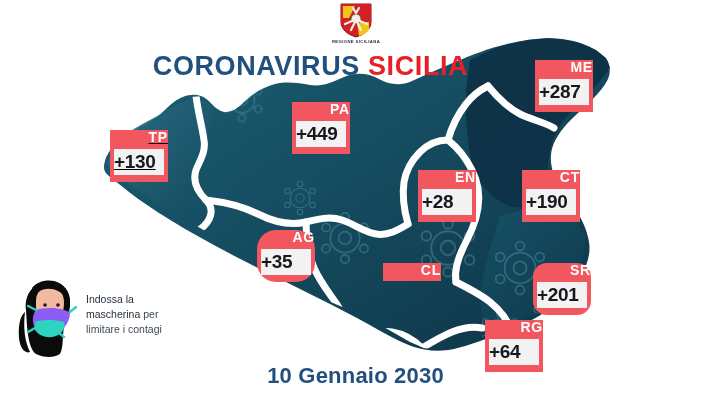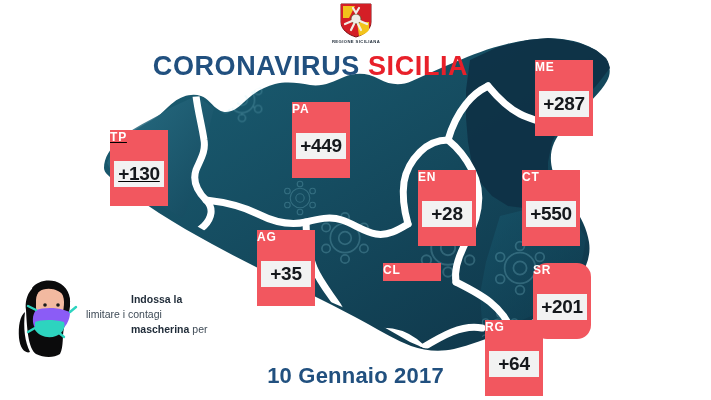--- a/index.html
+++ b/index.html
@@ -57,36 +57,35 @@
   
   .badge {
     position: absolute;
     width: 58px;
     background: #f2575f;
     padding: 0 0 3px 0;
     box-shadow: 0 0 0 0 transparent;
   }
   .badge-code {
     color: #ffffff;
-    font-size: 12px;
+    font-size: 14px;
     font-weight: bold;
     letter-spacing: 0.8px;
-    text-align: left;
+    text-align: right;
     line-height: 15px;
     height: 15px;
   }
   .badge-val {
     background: #f2f2f2;
     color: #15181c;
     font-size: 19px;
     font-weight: bold;
-    text-align: center;
     line-height: 26px;
     height: 26px;
-    margin: 16px 4px;
+    margin: 4px 4px;
     letter-spacing: -0.3px;
   }
 
   
   #mask-notice {
     position: absolute;
     left: 14px; top: 276px;
     width: 200px; height: 84px;
   }
   #mask-art {
@@ -95,21 +94,21 @@
     width: 66px; height: 84px;
   }
   #mask-text {
     position: absolute;
     left: 72px; top: 16px;
     width: 128px;
     font-size: 10.5px;
     line-height: 15px;
     color: #1f2b38;
   }
-  #mask-text .b { font-weight: bold; margin-left: 45px; }
+  #mask-text .b { font-weight: normal; }
   #mask-text .r { font-weight: normal; color: #3f4b57; }
 
   
   #date {
     position: absolute;
     left: 0; top: 363px;
     width: 711px;
     text-align: center;
     font-size: 22px;
     font-weight: bold;
@@ -348,24 +347,24 @@
     <div class="badge-val">+287</div>
   </div>
 
   <div class="badge" style="left:418px; top:170px;">
     <div class="badge-code">EN</div>
     <div class="badge-val">+28</div>
   </div>
 
   <div class="badge" style="left:522px; top:170px;">
     <div class="badge-code">CT</div>
-    <div class="badge-val">+550</div>
-  </div>
-
-  <div class="badge" style="left:257px; top:230px;">
+    <div class="badge-val">+190</div>
+  </div>
+
+  <div class="badge" style="left:257px; top:230px;border-radius:19px;">
     <div class="badge-code">AG</div>
     <div class="badge-val">+35</div>
   </div>
 
   <div class="badge" style="left:383px; top:263px;">
     <div class="badge-code">CL</div>
   </div>
 
   <div class="badge" style="left:533px; top:263px;border-radius:14px;">
     <div class="badge-code">SR</div>
@@ -390,20 +389,20 @@
                C36,60 26,58 21,52 C18,47 18,39 22,34 Z" fill="#8b5cf6"></path>
       <path d="M21,46 C26,44 38,43 50,46 C52,52 48,58 42,60
                C34,63 25,60 21,54 Z" fill="#2dd4bf"></path>
       <path d="M22,34 L14,30 M56,36 L62,31" stroke="#2dd4bf" stroke-width="2.4" fill="none" stroke-linecap="round"></path>
       <path d="M21,52 L14,56 M44,56 L50,61" stroke="#2dd4bf" stroke-width="2.4" fill="none" stroke-linecap="round"></path>
       <circle cx="31" cy="29" r="1.8" fill="#1a1a1a"></circle>
       <circle cx="44" cy="29" r="1.8" fill="#1a1a1a"></circle>
     </svg>
     <div id="mask-text">
       <div><span class="b">Indossa la</span></div>
+      <div><span class="b">mascherina</span><span class="r"> per</span></div>
       <div><span class="r">limitare i contagi</span></div>
-      <div><span class="b">mascherina</span><span class="r"> per</span></div>
     </div>
   </div>
 
-  <div id="date">10 Gennaio 2017</div>
+  <div id="date">10 Gennaio 2030</div>
 
 </div>
 
 </body></html>

